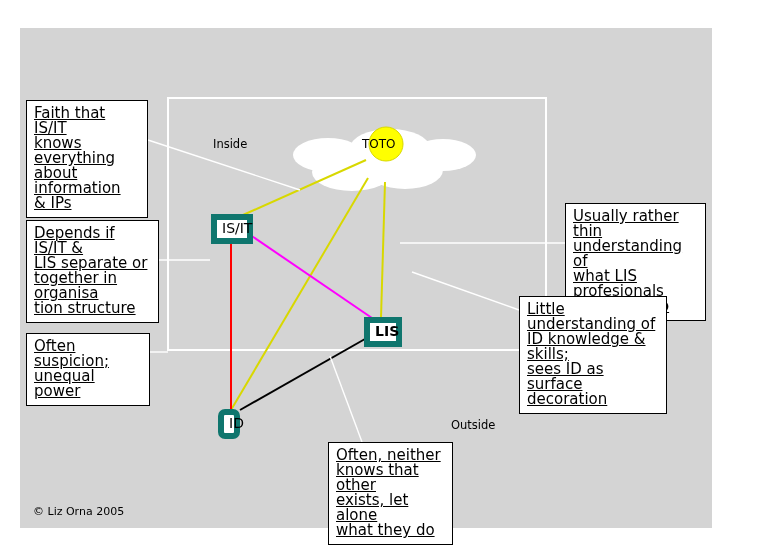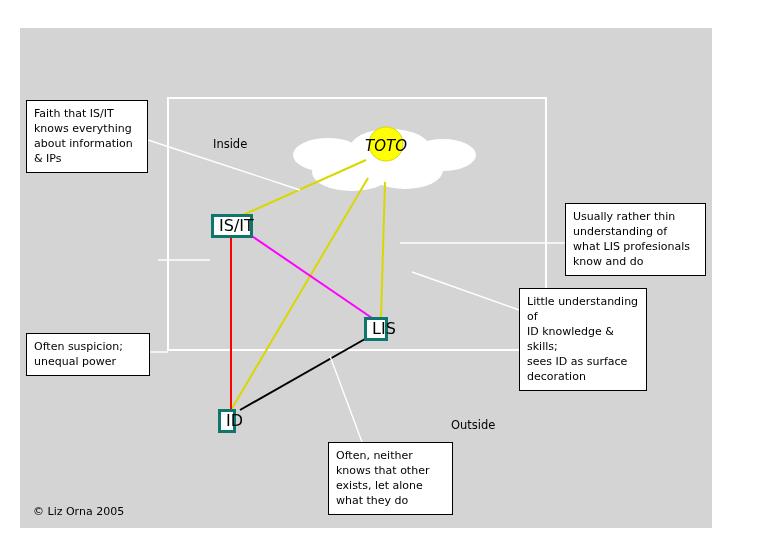--- a/index.html
+++ b/index.html
@@ -27,56 +27,56 @@
     position: absolute;
     left: 0;
     top: 0;
     width: 778px;
     height: 557px;
   }
   .note {
     position: absolute;
     background: #ffffff;
     border: 1px solid #000000;
-    font-size: 11px;
+    font-size: 15px;
     line-height: 15px;
     color: #000000;
     padding: 5px 7px 6px 7px;
     box-sizing: border-box;
     white-space: pre-line;
+    text-decoration: underline;
   }
   .nodebox {
     position: absolute;
     background: #ffffff;
-    border: 3px solid #0f766e;
-    font-size: 16px;
+    border: 6px solid #0f766e;
+    font-size: 14px;
     line-height: 13px;
     color: #000000;
     padding: 2px 5px 3px 5px;
     box-sizing: border-box;
     text-align: center;
   }
   .plainlabel {
     position: absolute;
     font-size: 11.5px;
     color: #000000;
     background: transparent;
     margin-top: 8px;
   }
   .copyright {
     position: absolute;
     font-size: 11px;
     color: #000000;
   }
   .cloudlabel {
     position: absolute;
-    font-size: 15px;
+    font-size: 12px;
     color: #000000;
-    text-align: center;
-    font-style: italic;
+    text-align: left;
   }
 </style>
 </head>
 <body>
 
 <div id="stage">
 
   <div id="canvas"></div>
 
   <svg id="svg-layer" viewBox="0 0 778 557">
@@ -105,38 +105,42 @@
 
     <line x1="148" y1="140" x2="300" y2="190" stroke="#ffffff" stroke-width="1.4"></line>
     <line x1="158" y1="260" x2="210" y2="260" stroke="#ffffff" stroke-width="1.4"></line>
     <line x1="150" y1="352" x2="168" y2="352" stroke="#ffffff" stroke-width="1.4"></line>
     <line x1="565" y1="243" x2="400" y2="243" stroke="#ffffff" stroke-width="1.4"></line>
     <line x1="519" y1="310" x2="412" y2="272" stroke="#ffffff" stroke-width="1.4"></line>
     <line x1="362" y1="442" x2="330" y2="356" stroke="#ffffff" stroke-width="1.4"></line>
   </svg>
 
   <div class="nodebox" style="left:211px; top:214px; width:42px;">IS/IT</div>
-  <div class="nodebox" style="left:364px; top:317px; width:24px;">LIS</div>
-  <div class="nodebox" style="left:218px; top:409px; width:18px;">ID</div>
+  <div class="nodebox" style="left:364px; top:317px; width:38px;font-weight:bold;">LIS</div>
+  <div class="nodebox" style="left:218px; top:409px; width:18px;border-radius:7px;">ID</div>
   <div class="cloudlabel" style="left:362px; top:137px; width:48px;">TOTO</div>
 
   <div class="plainlabel" style="left:213px; top:129px;">Inside</div>
   <div class="plainlabel" style="left:451px; top:410px;text-align:right;">Outside</div>
 
   <div class="note" style="left:26px; top:100px; width:122px;">Faith that IS/IT
 knows everything
 about information
 &amp; IPs</div>
+  <div class="note" style="left:26px; top:220px; width:133px;">Depends if IS/IT &amp;
+LIS separate or
+together in organisa
+tion structure</div>
   <div class="note" style="left:26px; top:333px; width:124px;">Often suspicion;
 unequal power</div>
   <div class="note" style="left:565px; top:203px; width:141px;">Usually rather thin
 understanding of
 what LIS profesionals
 know and do</div>
-  <div class="note" style="left:519px; top:288px; width:128px;">Little understanding of
+  <div class="note" style="left:519px; top:296px; width:148px;">Little understanding of
 ID knowledge &amp; skills;
 sees ID as surface
 decoration</div>
   <div class="note" style="left:328px; top:442px; width:125px;">Often, neither
 knows that other
 exists, let alone
 what they do</div>
 
   <div class="copyright" style="left:33px; top:505px;">© Liz Orna 2005</div>
 

